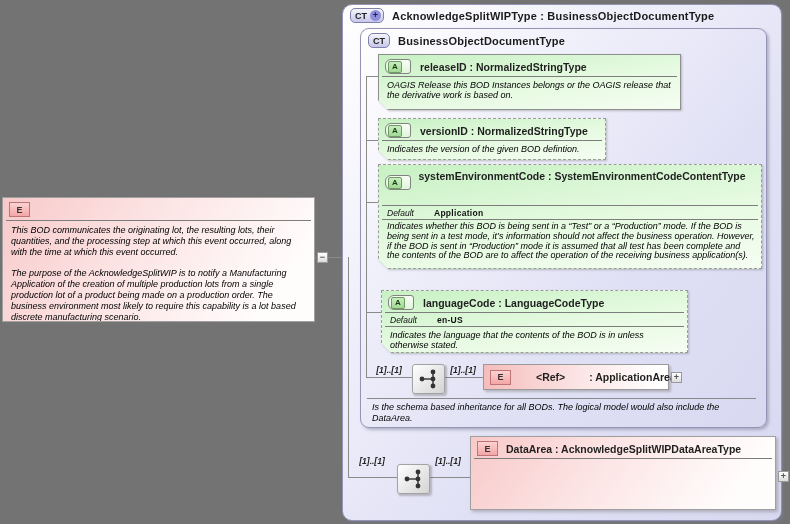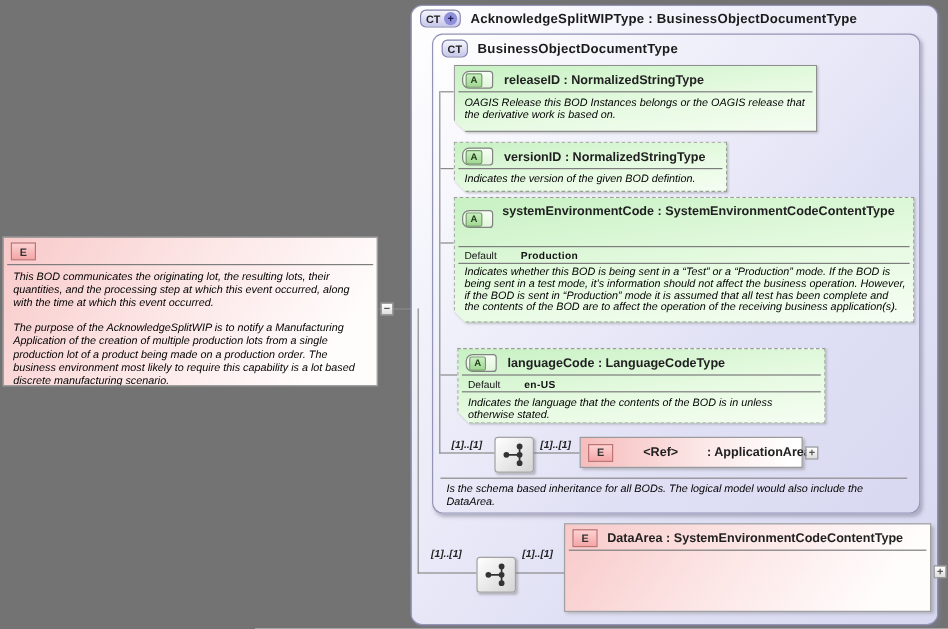--- a/index.html
+++ b/index.html
@@ -41,21 +41,21 @@
   .attr-box.dashed{border-style:dashed;border-color:#9c9c9c;}
   .attr-header{display:flex;align-items:center;gap:9px;padding:4px 6px 2px;}
   .a-icon{flex:0 0 auto;width:24px;height:13px;border:1px solid #828282;border-radius:6px 3px 3px 6px;
           background:linear-gradient(#f7fef5,#e1f5db);display:flex;align-items:center;}
   .a-letter{width:12px;height:10px;margin-left:2px;border:1px solid #6d9c63;border-radius:2px;
             background:linear-gradient(#c9eec0,#a1d993);font-size:8px;font-weight:bold;color:#1d3b17;
             display:flex;align-items:center;justify-content:center;font-style:normal;}
   .attr-title{font-weight:bold;font-size:10.5px;color:#1f1f1f;white-space:nowrap;}
   .attr-title.wrapT{white-space:normal;word-break:break-all;text-align:center;line-height:15px;}
   .default-row{display:flex;align-items:baseline;padding:2px 8px 1px;font-size:8.5px;color:#111;}
-  .default-label{}
+  .default-label{font-style:italic;}
   .default-value{font-weight:bold;margin-left:20px;letter-spacing:.3px;}
   .attr-desc{font-style:italic;font-size:9px;line-height:10.4px;color:#000;padding:3px 6px 3px 8px;}
   .attr-desc.tight{line-height:9.8px;padding-top:2px;}
 
   
   .line{position:absolute;background:#8a8a8a;}
   .card-label{position:absolute;font-weight:bold;font-style:italic;font-size:8.5px;color:#222;
               text-align:center;white-space:nowrap;}
   .seq-box{position:absolute;border:1px solid #a3a3a3;border-radius:3px;
            background:linear-gradient(135deg,#ffffff,#d4d4d4);
@@ -142,21 +142,21 @@
     <div class="attr-box dashed">
       <div class="attr-header" style="position:relative;min-height:36px;display:block;padding:0">
         <span class="a-icon" style="position:absolute;left:6px;top:6px">
             <span class="a-letter">A</span>
           </span>
         <div class="attr-title wrapT" style="margin:4px 14px 0 38px">systemEnvironmentCode : SystemEnvironmentCodeContentType</div>
       </div>
       <div class="divider"></div>
       <div class="default-row">
         <span class="default-label">Default</span>
-        <span class="default-value">Production</span>
+        <span class="default-value">Application</span>
       </div>
       <div class="divider"></div>
       <div class="attr-desc tight">Indicates whether this BOD is being sent in a “Test” or a “Production” mode. If the BOD is being sent in a test mode, it’s information should not affect the business operation. However, if the BOD is sent in “Production” mode it is assumed that all test has been complete and the contents of the BOD are to affect the operation of the receiving business application(s).</div>
     </div>
   </div>
 
   <div class="abs attr-wrap" style="left:381px;top:290px;width:307px;height:63px">
     <div class="attr-box dashed">
       <div class="attr-header">
         <span class="a-icon">
@@ -206,19 +206,19 @@
       <circle cx="18" cy="5" r="2.4" fill="#333"></circle>
       <circle cx="18" cy="12" r="2.4" fill="#333"></circle>
       <circle cx="18" cy="19" r="2.4" fill="#333"></circle>
     </svg>
   </div>
   <div class="card-label" style="left:428px;top:456px;width:40px">[1]..[1]</div>
 
   <div class="abs elem-box" style="left:470px;top:436px;width:306px;height:74px">
     <div class="box-header" style="padding:4px 6px 2px">
       <span class="e-icon">E</span>
-      <span class="attr-title">DataArea : SystemEnvironmentCodeContentType</span>
+      <span class="attr-title">DataArea : AcknowledgeSplitWIPDataAreaType</span>
     </div>
     <div class="divider"></div>
   </div>
   <div class="expander" style="left:778px;top:471px">+</div>
 
 </div>
 
 </body></html>

